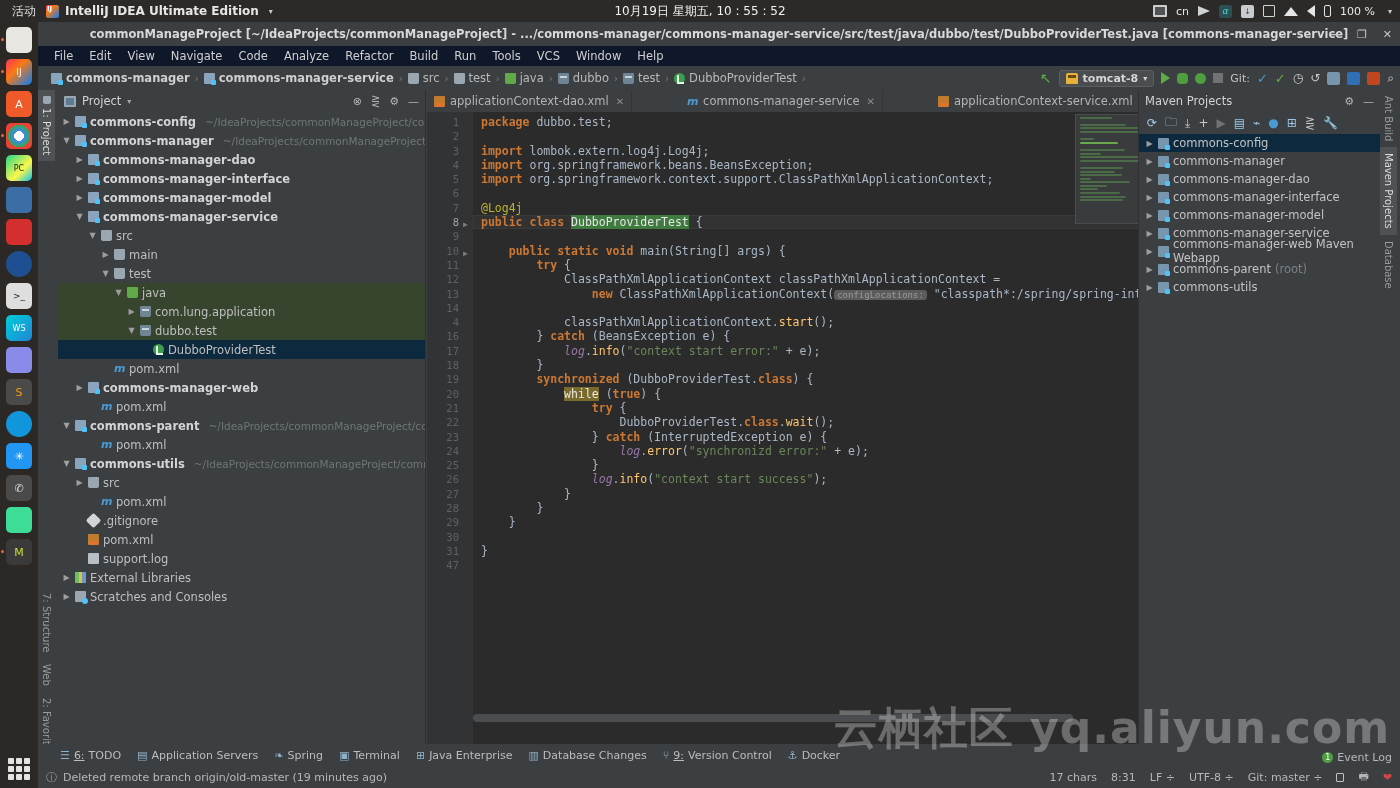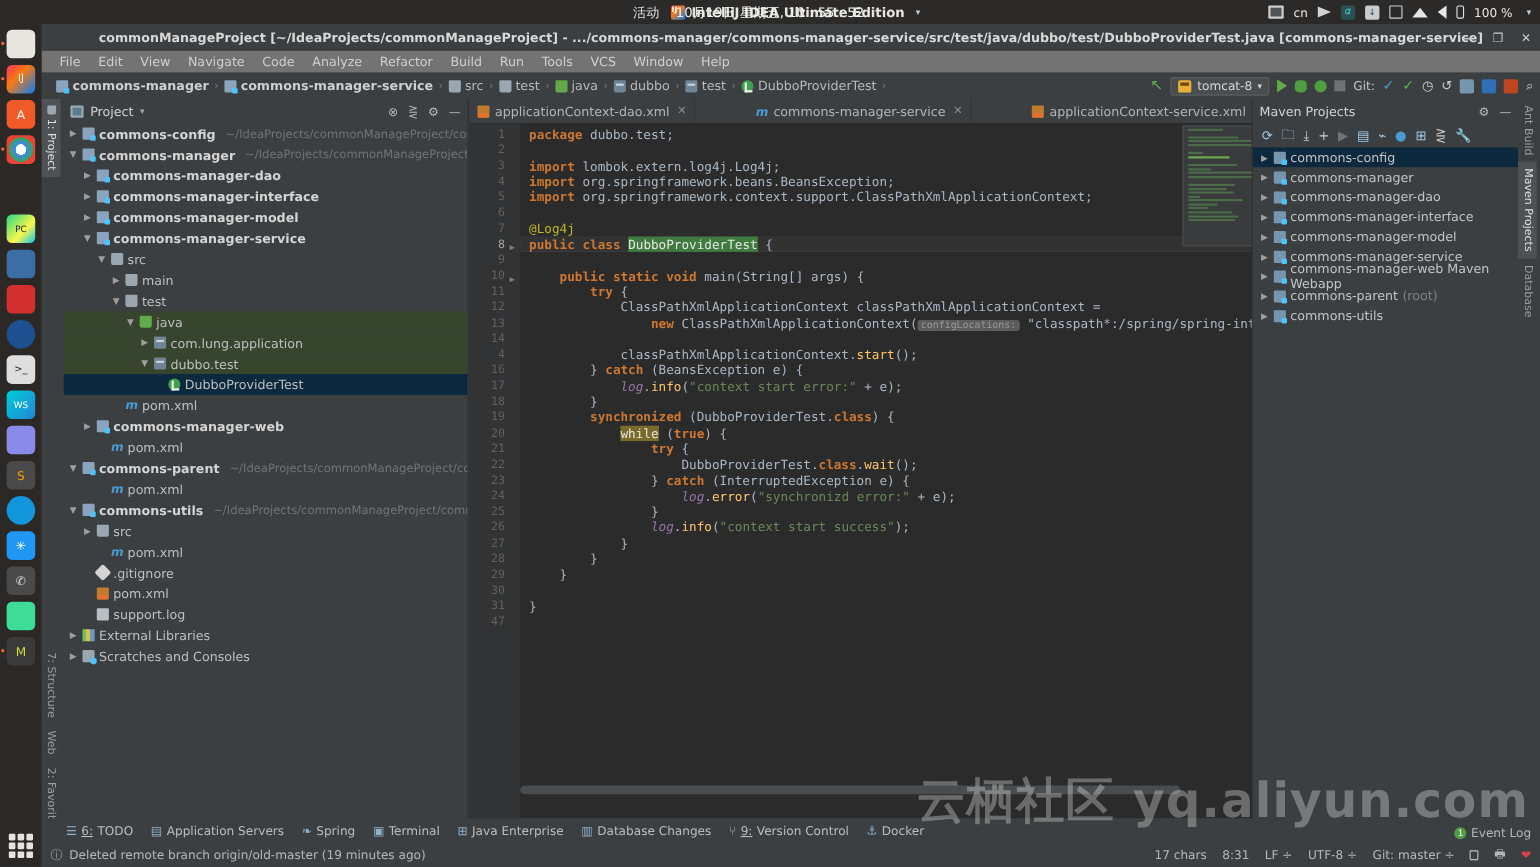--- a/index.html
+++ b/index.html
@@ -3,21 +3,21 @@
 <meta charset="utf-8">
 <title>IntelliJ IDEA Ultimate Edition</title>
 <style>
   * { box-sizing: border-box; margin:0; padding:0; }
   html,body { width:1400px; height:788px; overflow:hidden; background:#3c3f41;
     font-family:"DejaVu Sans","Liberation Sans",sans-serif; }
   .screen { position:relative; width:1400px; height:788px; }
 
   
   .os-topbar { position:absolute; left:0; top:0; width:1400px; height:22px;
-    background:#2c2a28; color:#e8e6e3; font-size:11.5px; display:flex; align-items:center;justify-content:center; }
+    background:#2c2a28; color:#e8e6e3; font-size:11.5px; display:flex; align-items:center; }
   .os-activities { padding:0 10px 0 12px; font-size:12px; color:#ddd; }
   .os-appname { display:flex; align-items:center; gap:6px; font-weight:bold; font-size:12px; }
   .os-ij-ico { width:13px; height:13px; border-radius:2px;
      background:linear-gradient(135deg,#fe315d 0%,#f97a12 35%,#087cfa 100%); position:relative;}
   .os-ij-ico:after{content:"IJ";position:absolute;left:1px;top:0;font-size:7px;color:#fff;font-weight:bold;}
   .os-caret { font-size:8px; margin-left:4px; color:#ccc;}
   .os-clock { position:absolute; left:0; right:0; text-align:center; font-size:12px; color:#f2f2f2;
      pointer-events:none;}
   .os-tray { position:absolute; right:8px; top:0; height:22px; display:flex; align-items:center; gap:9px;
      font-size:11px; color:#e8e6e3;}
@@ -50,21 +50,21 @@
 
   
   .ide { position:absolute; left:38px; top:22px; width:1362px; height:766px; background:#3c3f41; }
 
   .ide-title { height:24px; background:#3c3f41; color:#d8d8d8; font-size:11.5px; font-weight:bold;
      display:flex; align-items:center; justify-content:center; position:relative;}
   .win-btns { position:absolute; right:8px; top:0; height:24px; display:flex; align-items:center; gap:16px;
      color:#c6c6c6; font-size:11px;}
   .win-btns span{cursor:default;}
 
-  .ide-menu { height:20px; background:#737373; display:flex; align-items:center; padding-left:8px; gap:0;}
+  .ide-menu { height:20px; background:#0f172a; display:flex; align-items:center; padding-left:8px; gap:0;}
   .ide-menu .mi { font-size:11.5px; color:#cfcfcf; padding:2px 8px; cursor:default;}
 
   .ide-toolbar { height:24px; background:#3c3f41; display:flex; align-items:center; padding-left:8px;
      position:relative; }
   .crumbs { display:flex; align-items:center; font-size:11.5px; color:#b9b9b9; gap:0;}
   .crumb { display:flex; align-items:center; gap:4px; padding:0 5px; }
   .crumb.b { font-weight:bold; color:#cfcfcf; }
   .crumb-sep { color:#7a7a7a; font-size:10px; }
   .ic { width:11px; height:11px; display:inline-block; position:relative; flex:0 0 auto;}
   .ic-mod { background:#8aa4bd; border-radius:1px; }
@@ -76,21 +76,21 @@
   .ic-class{ width:11px;height:11px;border-radius:50%;background:#3e9e4c;position:relative;}
   .ic-class:after{content:"";position:absolute;left:3px;top:2px;width:5px;height:7px;
      border-left:2px solid #eaf6ea;border-bottom:2px solid #eaf6ea;}
   .ic-xml{background:#c07b2f;border-radius:1px;}
   .ic-xml:after{content:"";position:absolute;left:1px;bottom:0;width:9px;height:4px;background:#e0722e;}
   .ic-m{color:#4a9bd4;font-style:italic;font-weight:bold;font-size:11px;line-height:11px;
      width:11px;text-align:center;}
 
   .tb-right { margin-left:auto; display:flex; align-items:center; gap:7px; padding-right:6px; }
   .run-cfg { display:flex; align-items:center; gap:5px; background:#4a4d4f; border:1px solid #5b5e60;
-     border-radius:3px; padding:1px 6px; font-size:11px; color:#d6d6d6; }
+     border-radius:3px; padding:1px 6px; font-size:11px; color:#d6d6d6;font-weight:bold; }
   .cat-ico{width:12px;height:11px;background:#e8b23a;border-radius:2px 2px 1px 1px;position:relative;}
   .cat-ico:after{content:"";position:absolute;left:2px;top:2px;width:8px;height:3px;background:#6b4a12;}
   .play-ico { width:0;height:0;border-left:9px solid #5fad46; border-top:6px solid transparent;
      border-bottom:6px solid transparent;}
   .bug-ico{width:11px;height:11px;border-radius:4px;background:#4f9e3f;}
   .stop-ico{width:10px;height:10px;background:#6f7375;}
   .git-lbl{font-size:11px;color:#c4c4c4;}
   .chk{color:#5fad46;font-size:13px;}
   .chk.blue{color:#4a9bd4;}
   .tb-ic{width:13px;height:13px;border-radius:2px;display:inline-block;}
@@ -233,21 +233,21 @@
   <div class="os-dock">
     <div class="dock-icon" style="background:#e8e6e1;">
       <span class="dock-dot"></span>
       </div>
     <div class="dock-icon" style="background:linear-gradient(135deg,#fe315d,#f97a12 40%,#087cfa);font-size:9px;">IJ
       <span class="dock-dot"></span></div>
     <div class="dock-icon" style="background:#f05a28;">A</div>
     <div class="dock-icon" style="background:radial-gradient(circle,#fff 26%,#4285f4 27%,#34a853 60%,#ea4335 61%);">
       <span class="dock-dot"></span>
       </div>
-    <div class="dock-icon" style="background:linear-gradient(135deg,#21d789,#fcf84a 60%,#07c3f2);font-size:8px;color:#222;margin-top:40px;">PC</div>
+    <div class="dock-icon" style="background:linear-gradient(135deg,#21d789,#fcf84a 60%,#07c3f2);font-size:8px;color:#222;">PC</div>
     <div class="dock-icon" style="background:#3a6ea5;"></div>
     <div class="dock-icon" style="background:#d32f2f;"></div>
     <div class="dock-icon" style="background:#1d4f91;border-radius:50%;"></div>
     <div class="dock-icon" style="background:#dedede;color:#222;font-size:9px;">&gt;_</div>
     <div class="dock-icon" style="background:linear-gradient(135deg,#00cdd7,#2086d7);font-size:8px;">WS</div>
     <div class="dock-icon" style="background:#8a8ae8;"></div>
     <div class="dock-icon" style="background:#4a4a4a;color:#f90;">S</div>
     <div class="dock-icon" style="background:#1296db;border-radius:50%;"></div>
     <div class="dock-icon" style="background:#2296f3;">✳</div>
     <div class="dock-icon" style="background:#4a4a4a;color:#ddd;">✆</div>

